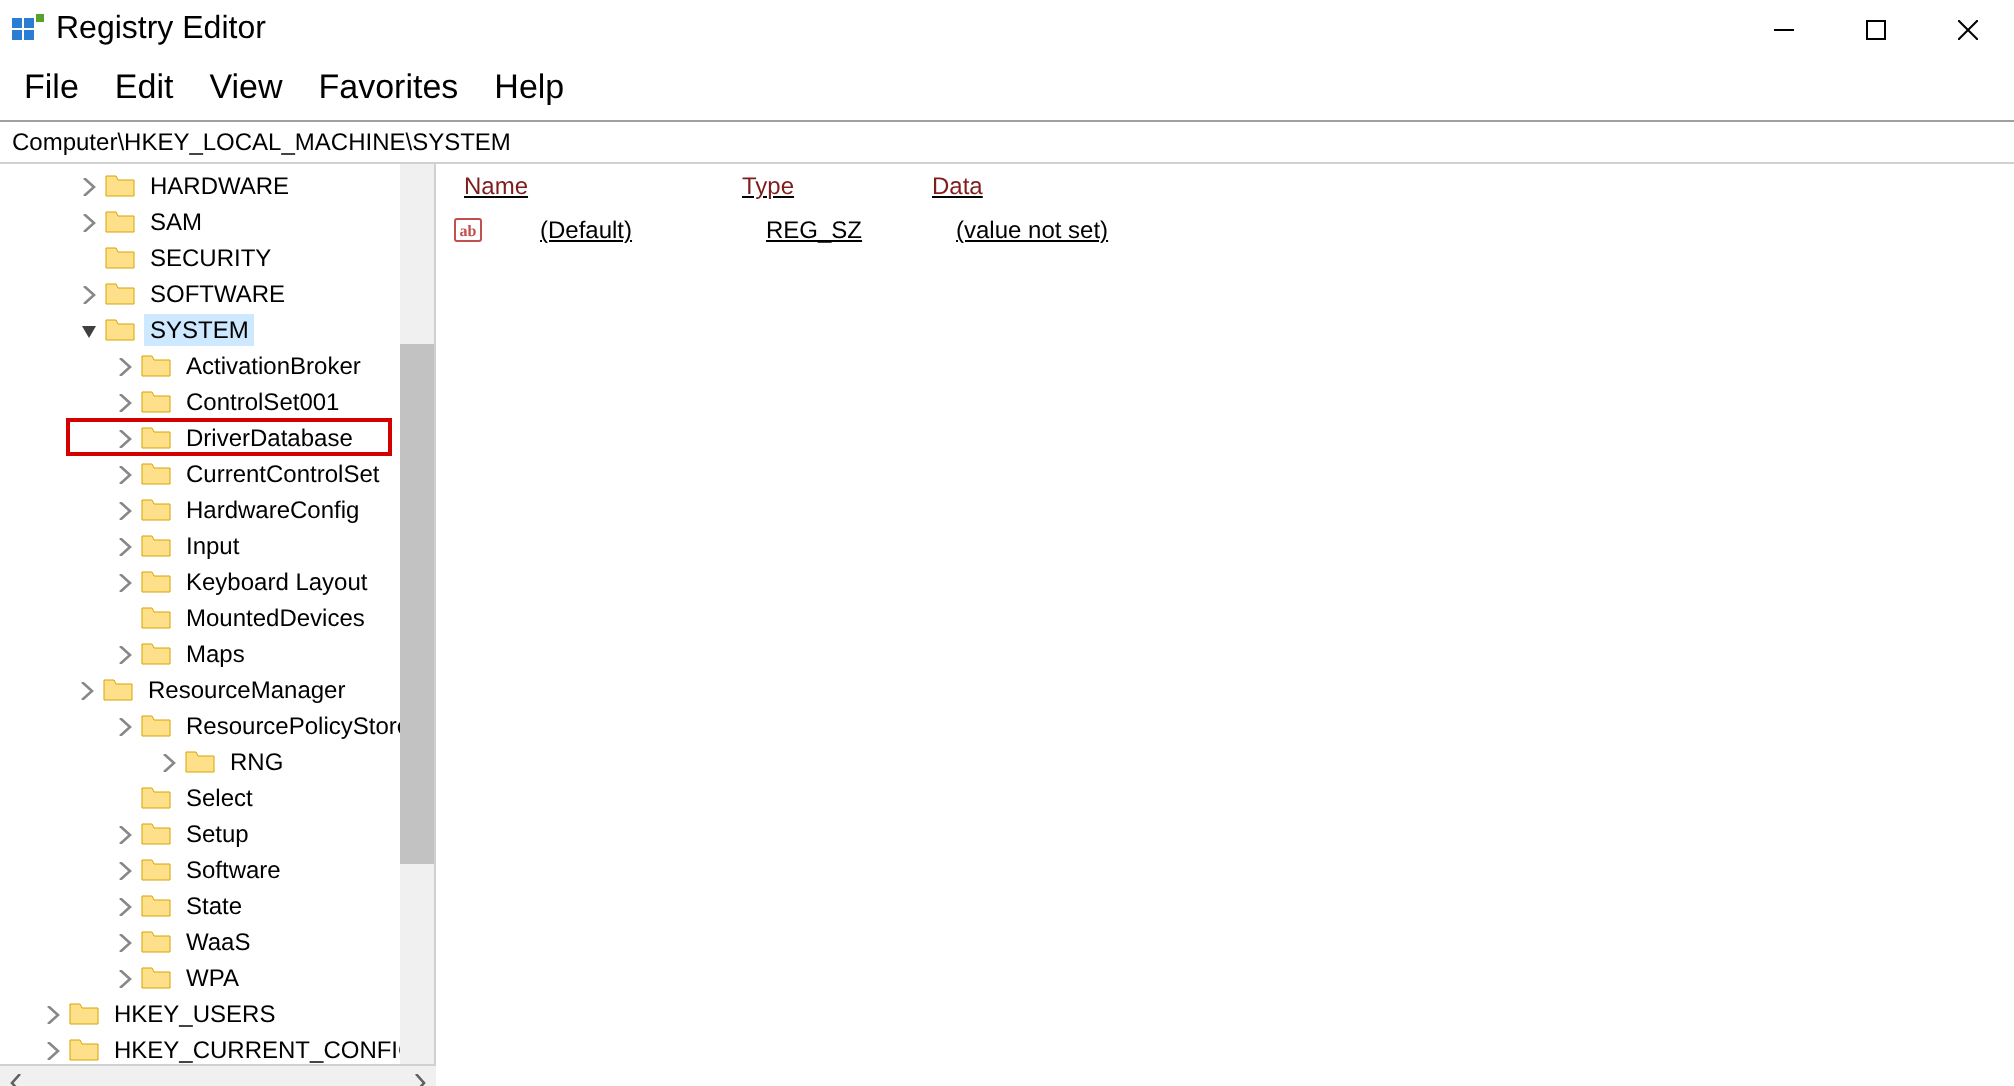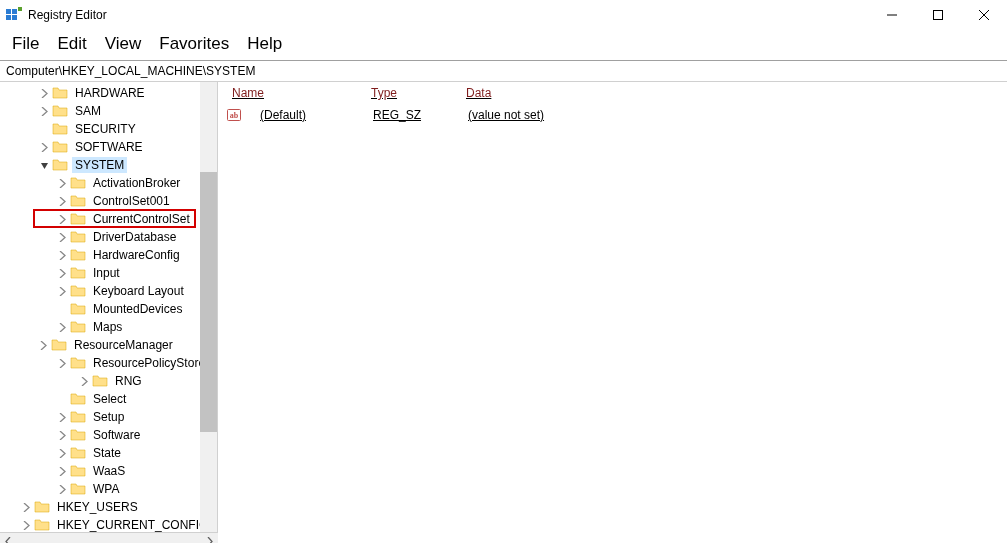--- a/index.html
+++ b/index.html
@@ -11,21 +11,21 @@
     background: #fff;
     width: 1007px; height: 543px;
     overflow: hidden;
   }
   .titlebar {
     display: flex; align-items: center;
     height: 30px;
     padding: 0 0 0 6px;
   }
   .titlebar .app-icon { width: 16px; height: 16px; margin-right: 6px; }
-  .titlebar .title { flex: 0 0 auto; font-size: 12px; }
+  .titlebar .title { flex: 0 0 auto; font-size: 16px; }
   .titlebar .spacer { flex: 1; }
   .win-controls { display: flex; height: 30px; }
   .win-btn {
     width: 46px; height: 30px;
     display: flex; align-items: center; justify-content: center;
     font-family: "Segoe MDL2 Assets","Segoe UI Symbol",sans-serif;
     font-size: 10px; color: #000;
   }
   .menubar {
     display: flex; gap: 2px;
@@ -97,21 +97,21 @@
     font-size:12px;
     color:#7f1d1d;
   }
   .list-header .col {
     padding:3px 8px;
     border-right:1px solid transparent;
   }
   .list-body { padding-top:2px; }
   .list-row { display:flex; align-items:center; height:18px; }
   .list-row .cell { padding:0 8px; }
-  .val-icon { width:16px; height:16px; flex:0 0 16px; margin-left:8px; margin-right:10px; display:flex;align-items:center;justify-content:center; }
+  .val-icon { width:16px; height:16px; flex:0 0 16px; margin-left:8px; margin-right:20px; display:flex;align-items:center;justify-content:center; }
   .hscrollbar {
     height:17px;
     border-top:1px solid #d0d0d0;
     background:#f0f0f0;
     display:flex;
     align-items:stretch;
   }
   .hscrollbar .arrow {
     width:17px; display:flex;align-items:center;justify-content:center;
     color:#606060;
@@ -249,32 +249,32 @@
       </div>
       <div class="tree-row" style="padding-left:54px">
         <span class="exp">
             <svg width="9" height="9" viewBox="0 0 9 9">
               <path d="M2 0 L7 4.5 L2 9" fill="none" stroke="#888" stroke-width="1.3"></path>
             </svg>
           </span>
         <span class="folder-icon"><svg viewBox="0 0 16 16" width="16" height="16">
               <path d="M1 3h5l1 2h8v8H1z" fill="#ffe08a" stroke="#d9a400" stroke-width="0.5"></path>
             </svg></span>
+        <span class="tree-label">DriverDatabase</span>
+      </div>
+      <div class="tree-row" style="padding-left:54px">
+        <span class="exp">
+            <svg width="9" height="9" viewBox="0 0 9 9">
+              <path d="M2 0 L7 4.5 L2 9" fill="none" stroke="#888" stroke-width="1.3"></path>
+            </svg>
+          </span>
+        <span class="folder-icon"><svg viewBox="0 0 16 16" width="16" height="16">
+              <path d="M1 3h5l1 2h8v8H1z" fill="#ffe08a" stroke="#d9a400" stroke-width="0.5"></path>
+            </svg></span>
         <span class="tree-label">CurrentControlSet</span>
-      </div>
-      <div class="tree-row" style="padding-left:54px">
-        <span class="exp">
-            <svg width="9" height="9" viewBox="0 0 9 9">
-              <path d="M2 0 L7 4.5 L2 9" fill="none" stroke="#888" stroke-width="1.3"></path>
-            </svg>
-          </span>
-        <span class="folder-icon"><svg viewBox="0 0 16 16" width="16" height="16">
-              <path d="M1 3h5l1 2h8v8H1z" fill="#ffe08a" stroke="#d9a400" stroke-width="0.5"></path>
-            </svg></span>
-        <span class="tree-label">DriverDatabase</span>
       </div>
       <div class="tree-row" style="padding-left:54px">
         <span class="exp">
             <svg width="9" height="9" viewBox="0 0 9 9">
               <path d="M2 0 L7 4.5 L2 9" fill="none" stroke="#888" stroke-width="1.3"></path>
             </svg>
           </span>
         <span class="folder-icon"><svg viewBox="0 0 16 16" width="16" height="16">
               <path d="M1 3h5l1 2h8v8H1z" fill="#ffe08a" stroke="#d9a400" stroke-width="0.5"></path>
             </svg></span>

